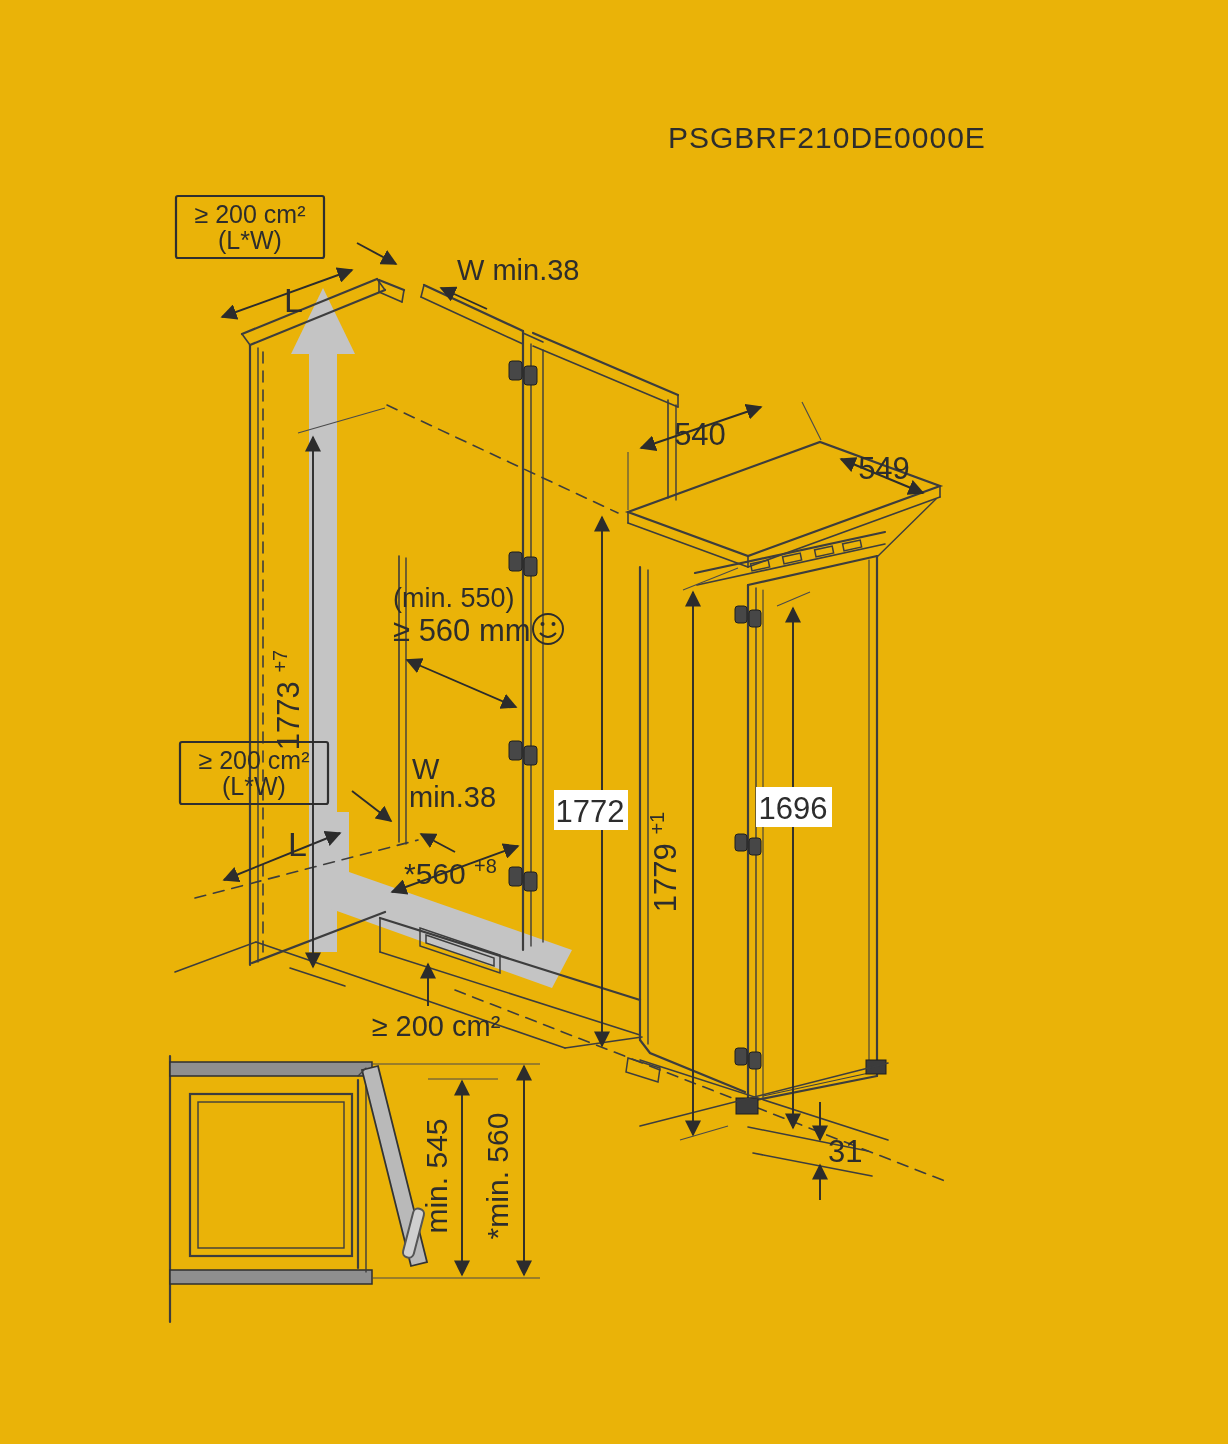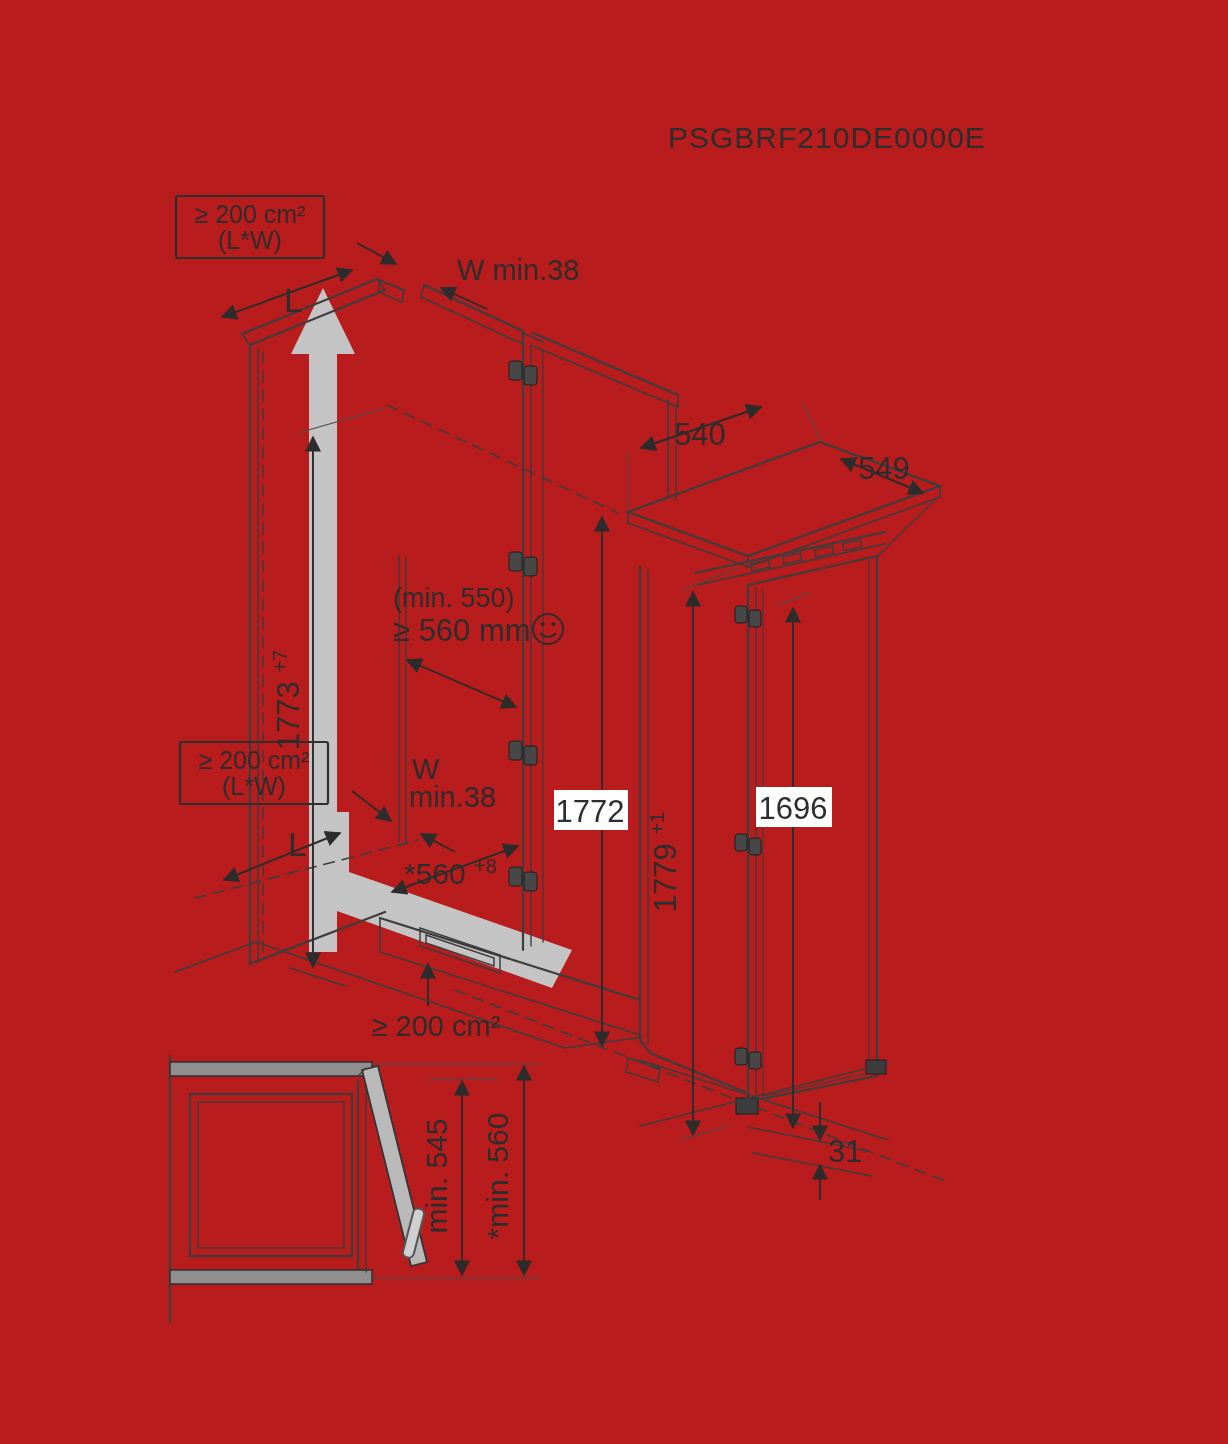--- a/index.html
+++ b/index.html
@@ -1,16 +1,16 @@
 <!DOCTYPE html>
 <html><head>
 <meta charset="utf-8">
 <style>
   html,body{margin:0;padding:0;background:#ffffff;}
-  .page{width:1228px;height:1444px;position:relative;background:#b91c1c;}
+  .page{width:1228px;height:1444px;position:relative;background:#eab308;}
   .t{font-family:"Liberation Sans","DejaVu Sans",sans-serif;fill:#2d2d2d;}
   .mid{text-anchor:middle;}
   .s34{font-size:34px;} .s31{font-size:31px;} .s30{font-size:30px;}
   .s29{font-size:29px;} .s27{font-size:27px;} .s25{font-size:25px;}
   .s20{font-size:20px;}
   .ln{stroke:#3d3d3d;stroke-width:1.6;fill:none;stroke-linecap:round;}
   .w2{stroke-width:2.2;} .w14{stroke-width:1.4;} .w1{stroke-width:1.1;}
   .dim{stroke:#2c2c2c;stroke-width:1.9;fill:none;}
   .thin{stroke:#4a4a4a;stroke-width:1.1;fill:none;}
   .dash{stroke-dasharray:11 8;}

